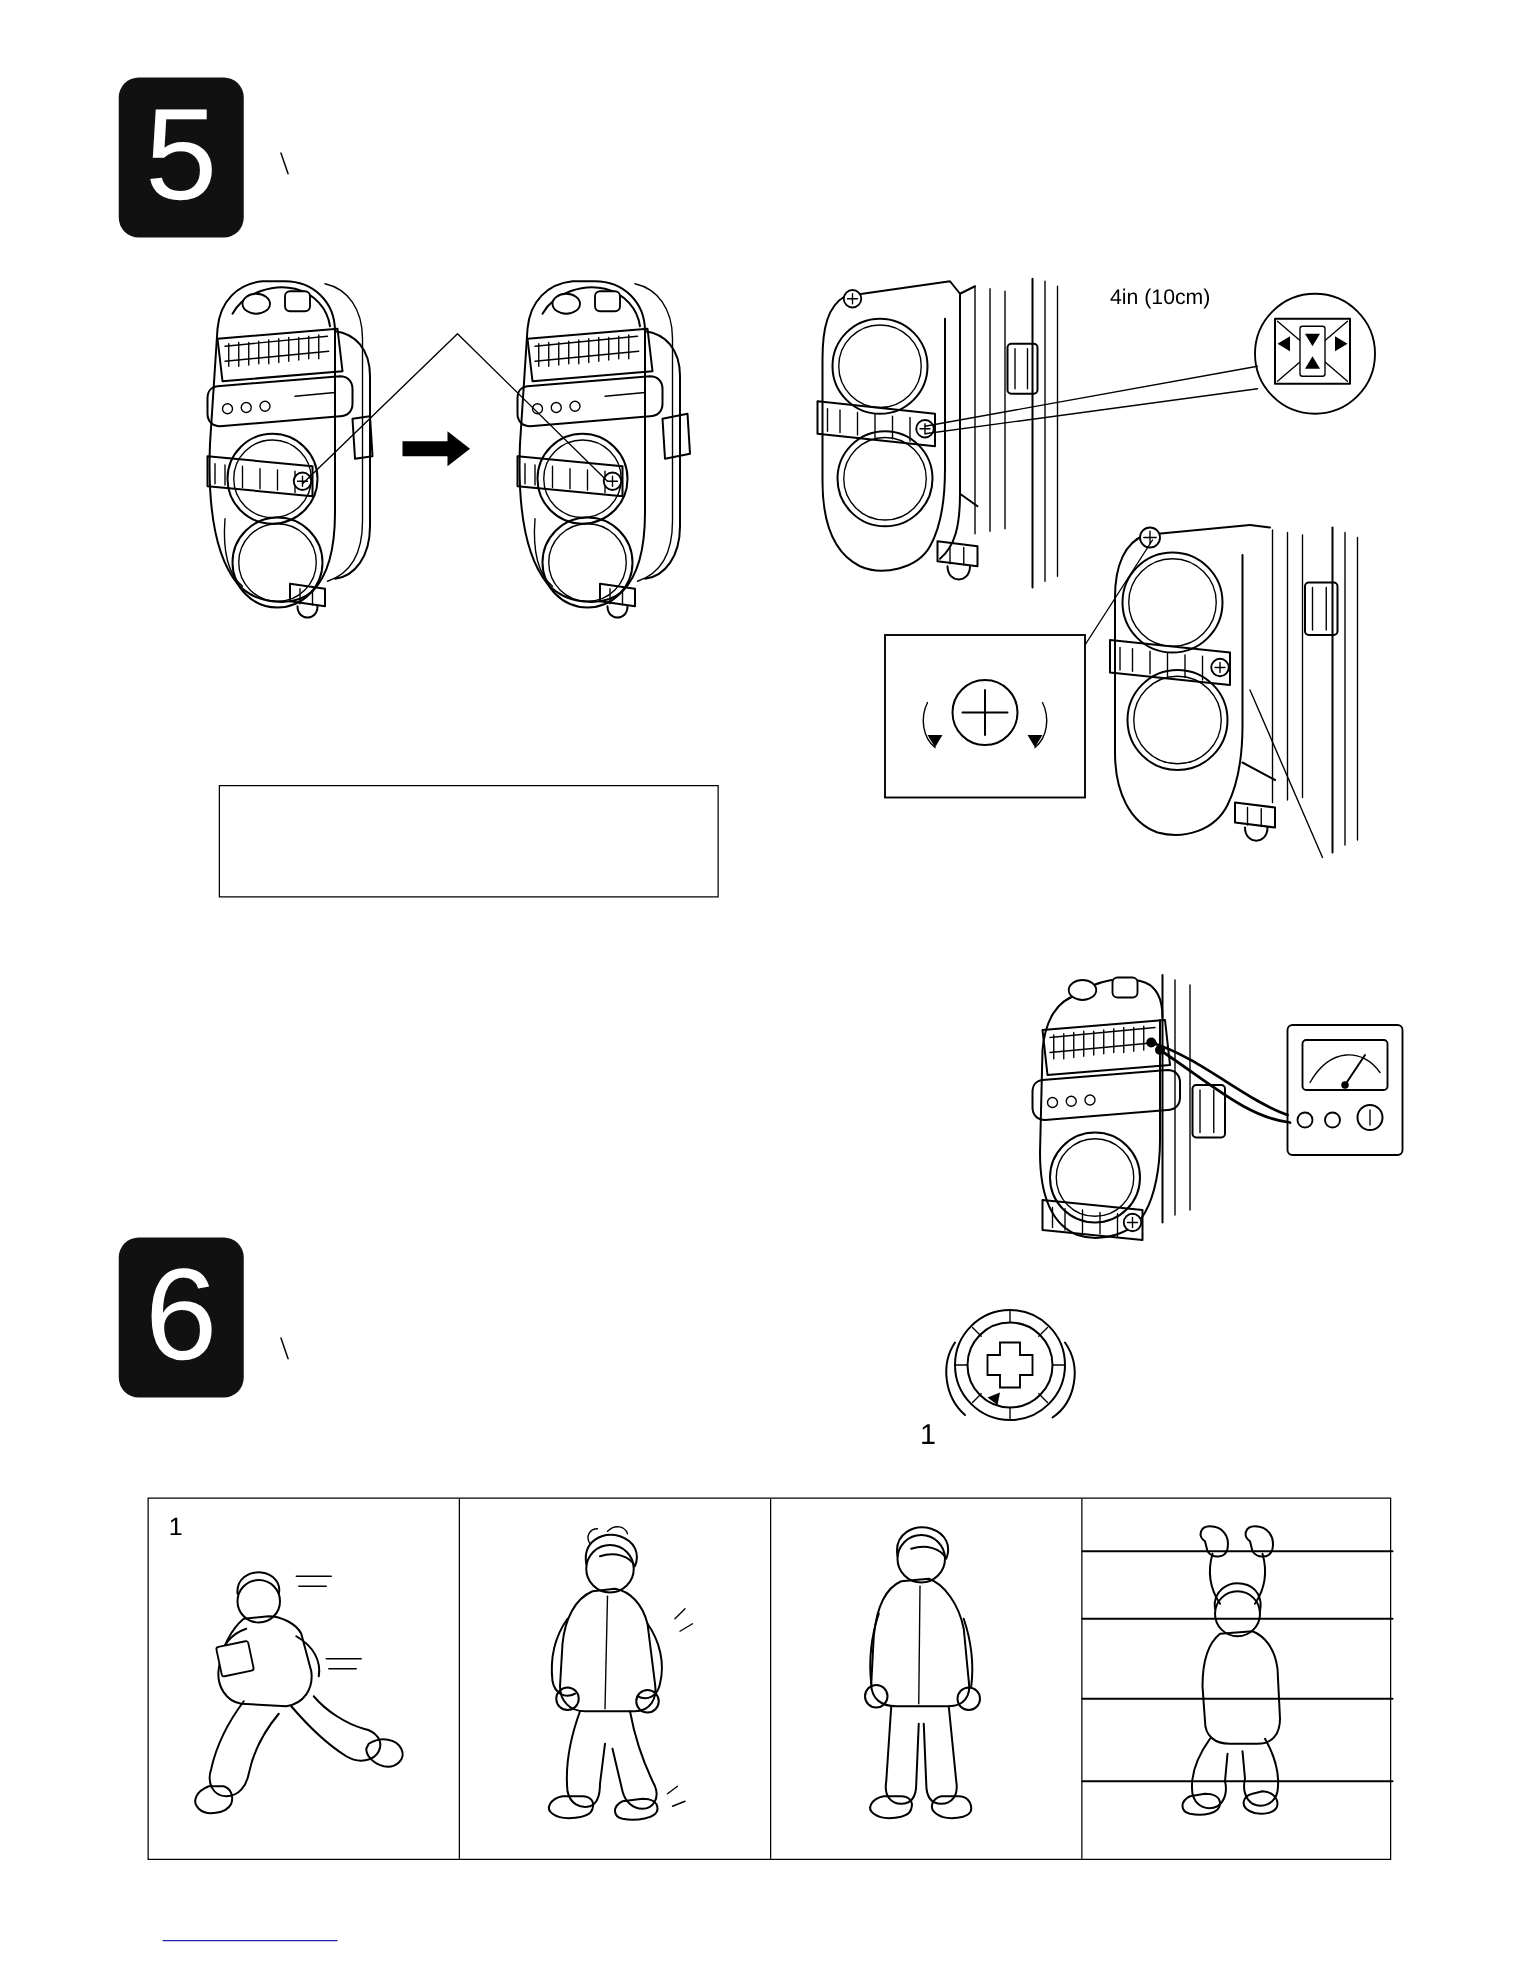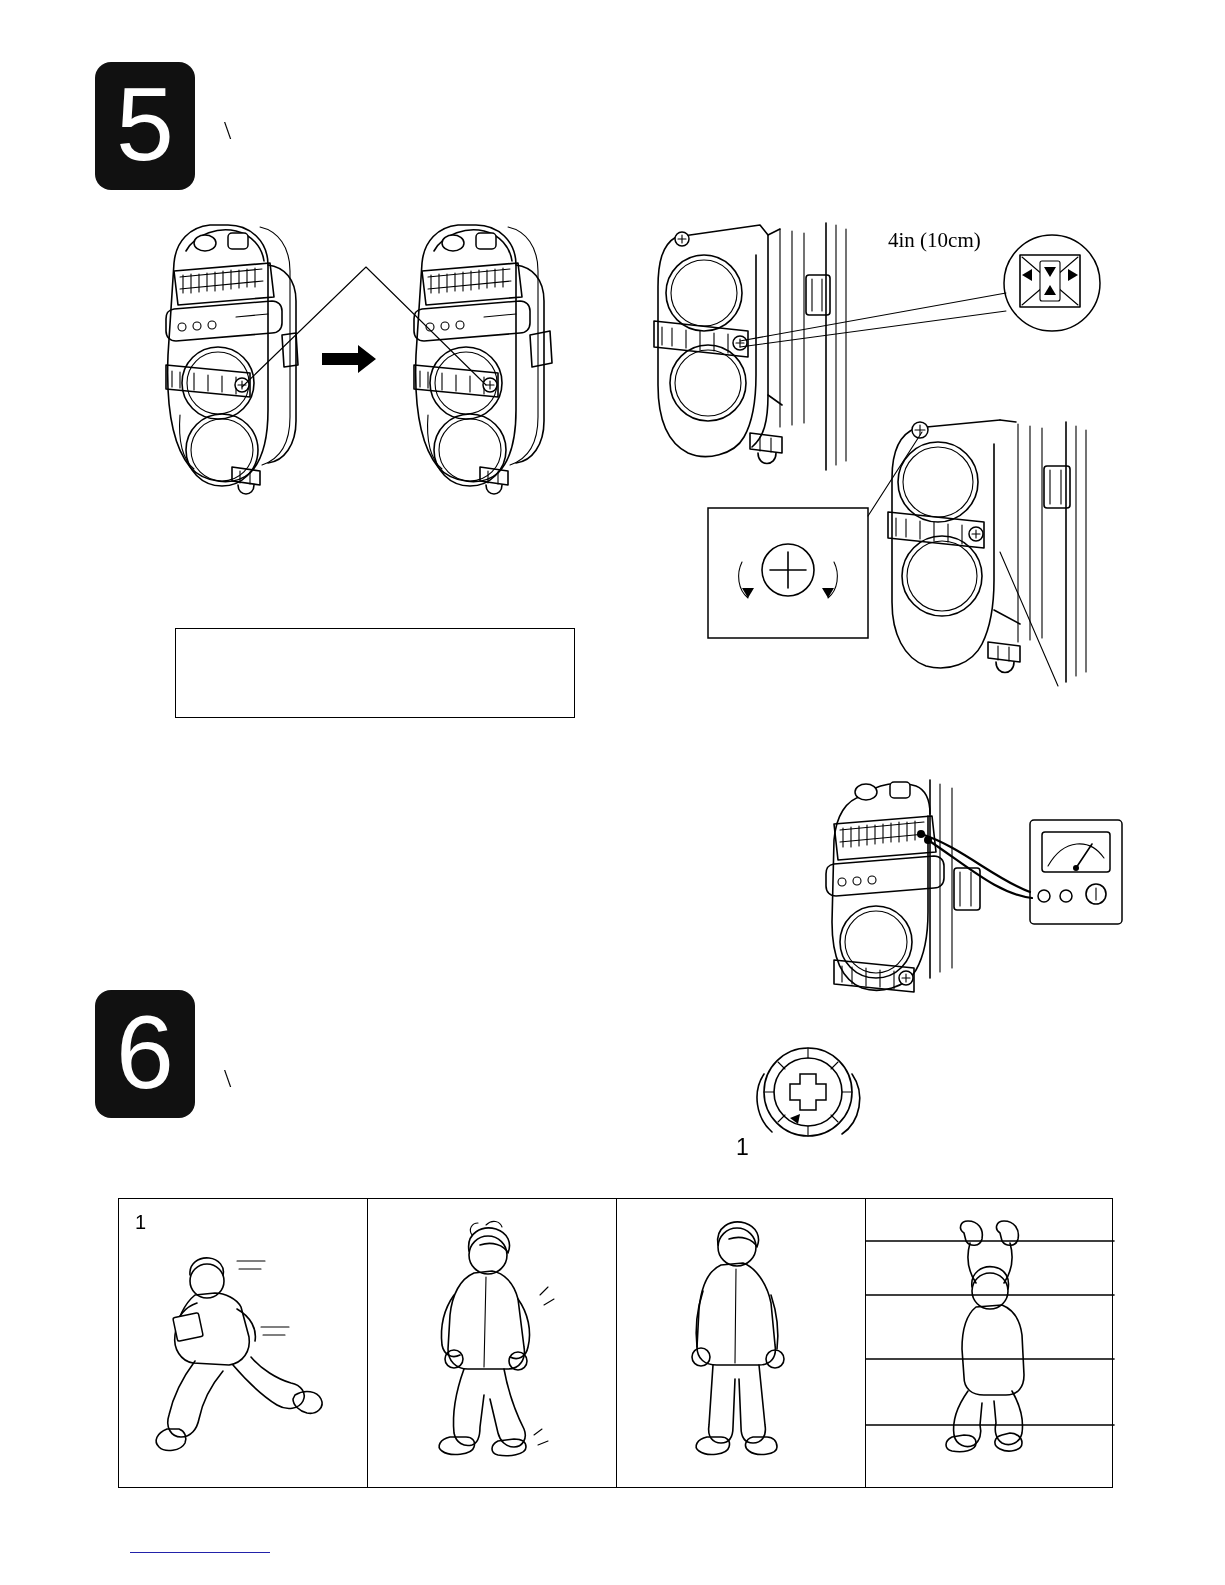--- a/index.html
+++ b/index.html
@@ -61,22 +61,22 @@
   .film-cell:last-child { border-right: none; }
   .cell-num {
     position: absolute;
     left: 16px;
     top: 12px;
     font-size: 20px;
     font-family: "Liberation Sans", sans-serif;
   }
 
   .label-text {
-    font-size: 21px;
-    font-family: Liberation Serif, serif;
+    font-size: 17px;
+    font-family: Liberation Sans, sans-serif;
   }
   .small-num {
     font-size: 23px;
     font-family: "Liberation Sans", sans-serif;
   }
 
   svg { display: block; overflow: visible; }
   .ln { fill: none; stroke: #000; stroke-width: 1.6; stroke-linejoin: round; stroke-linecap: round; }
   .ln-thin { fill: none; stroke: #000; stroke-width: 1.1; stroke-linejoin: round; stroke-linecap: round; }
   .ln-thick { fill: none; stroke: #000; stroke-width: 2.2; stroke-linejoin: round; stroke-linecap: round; }

